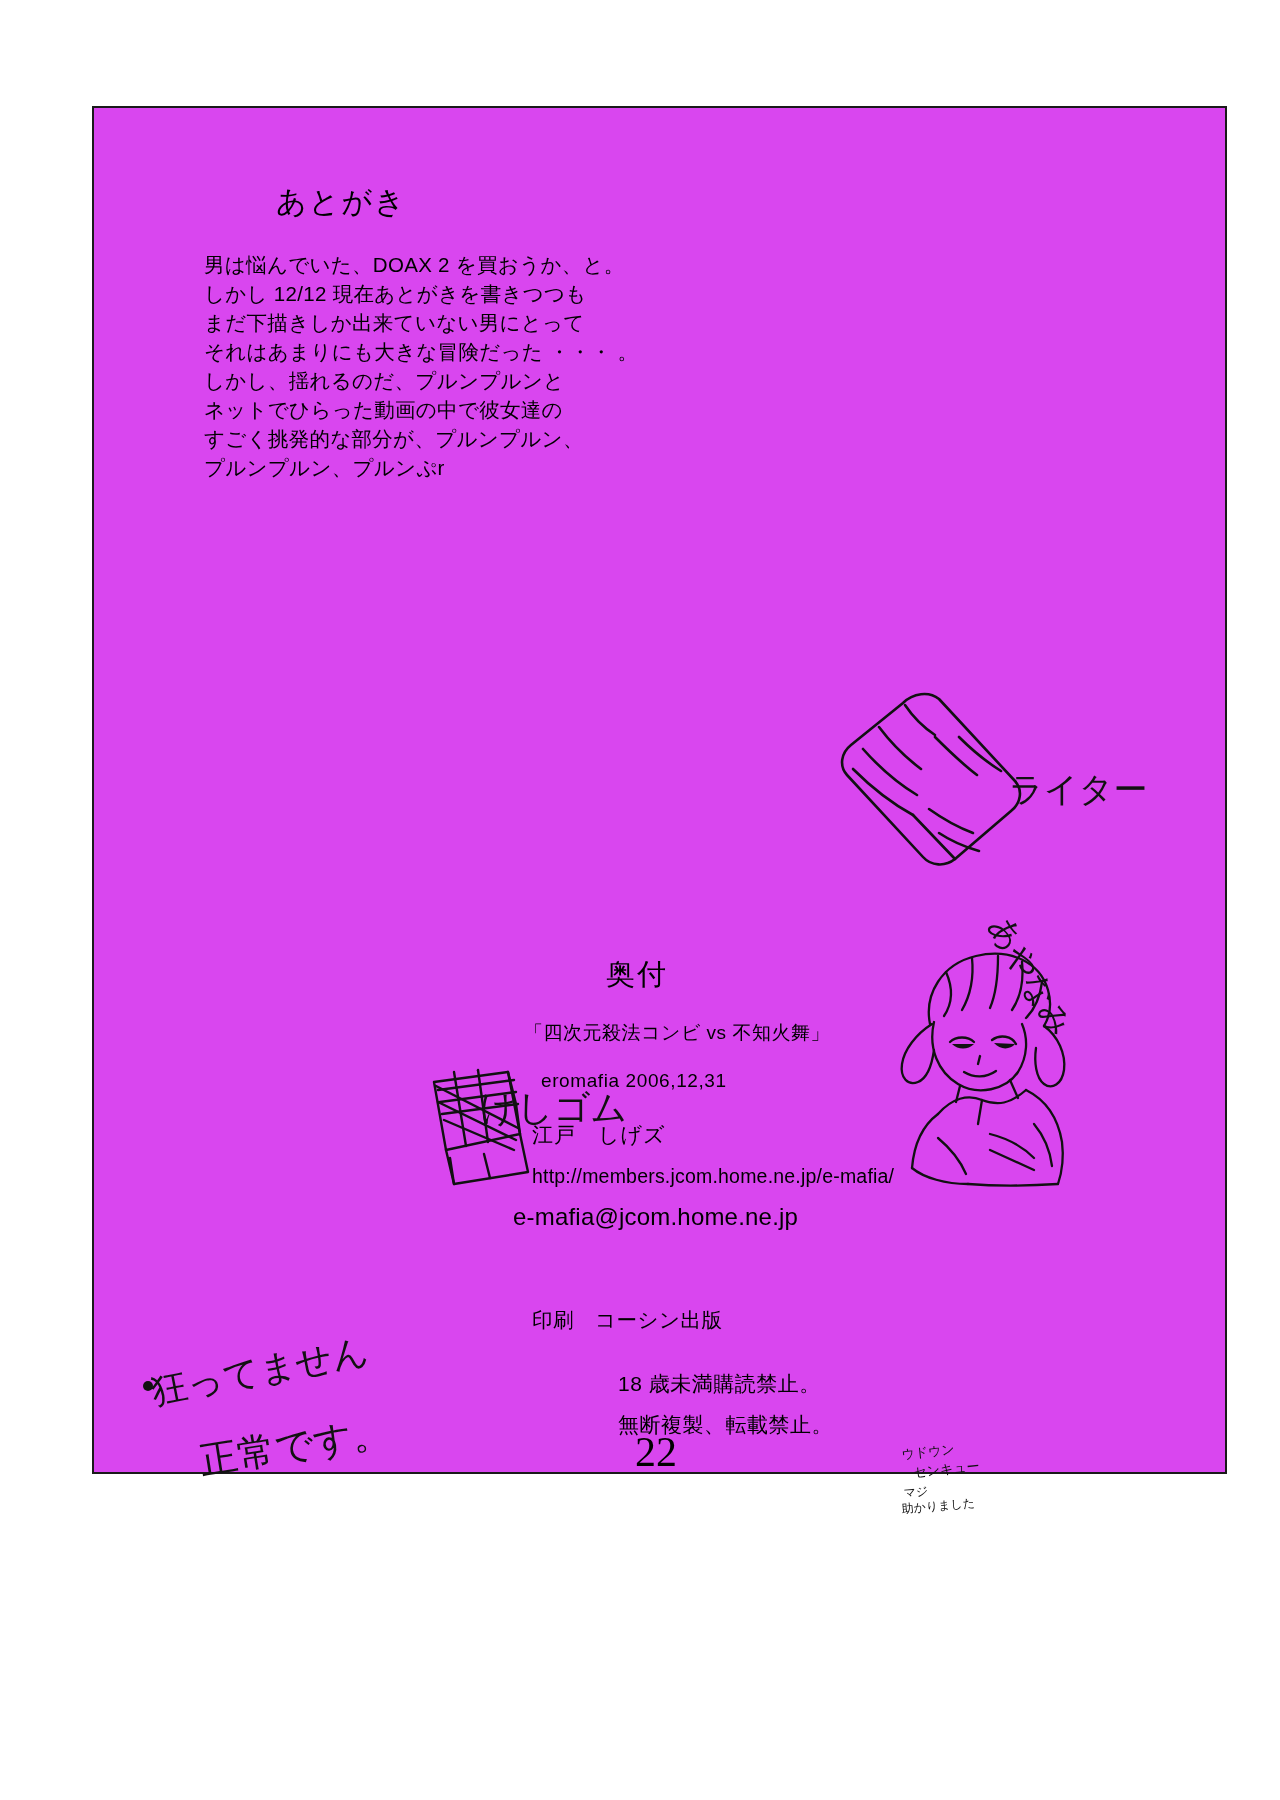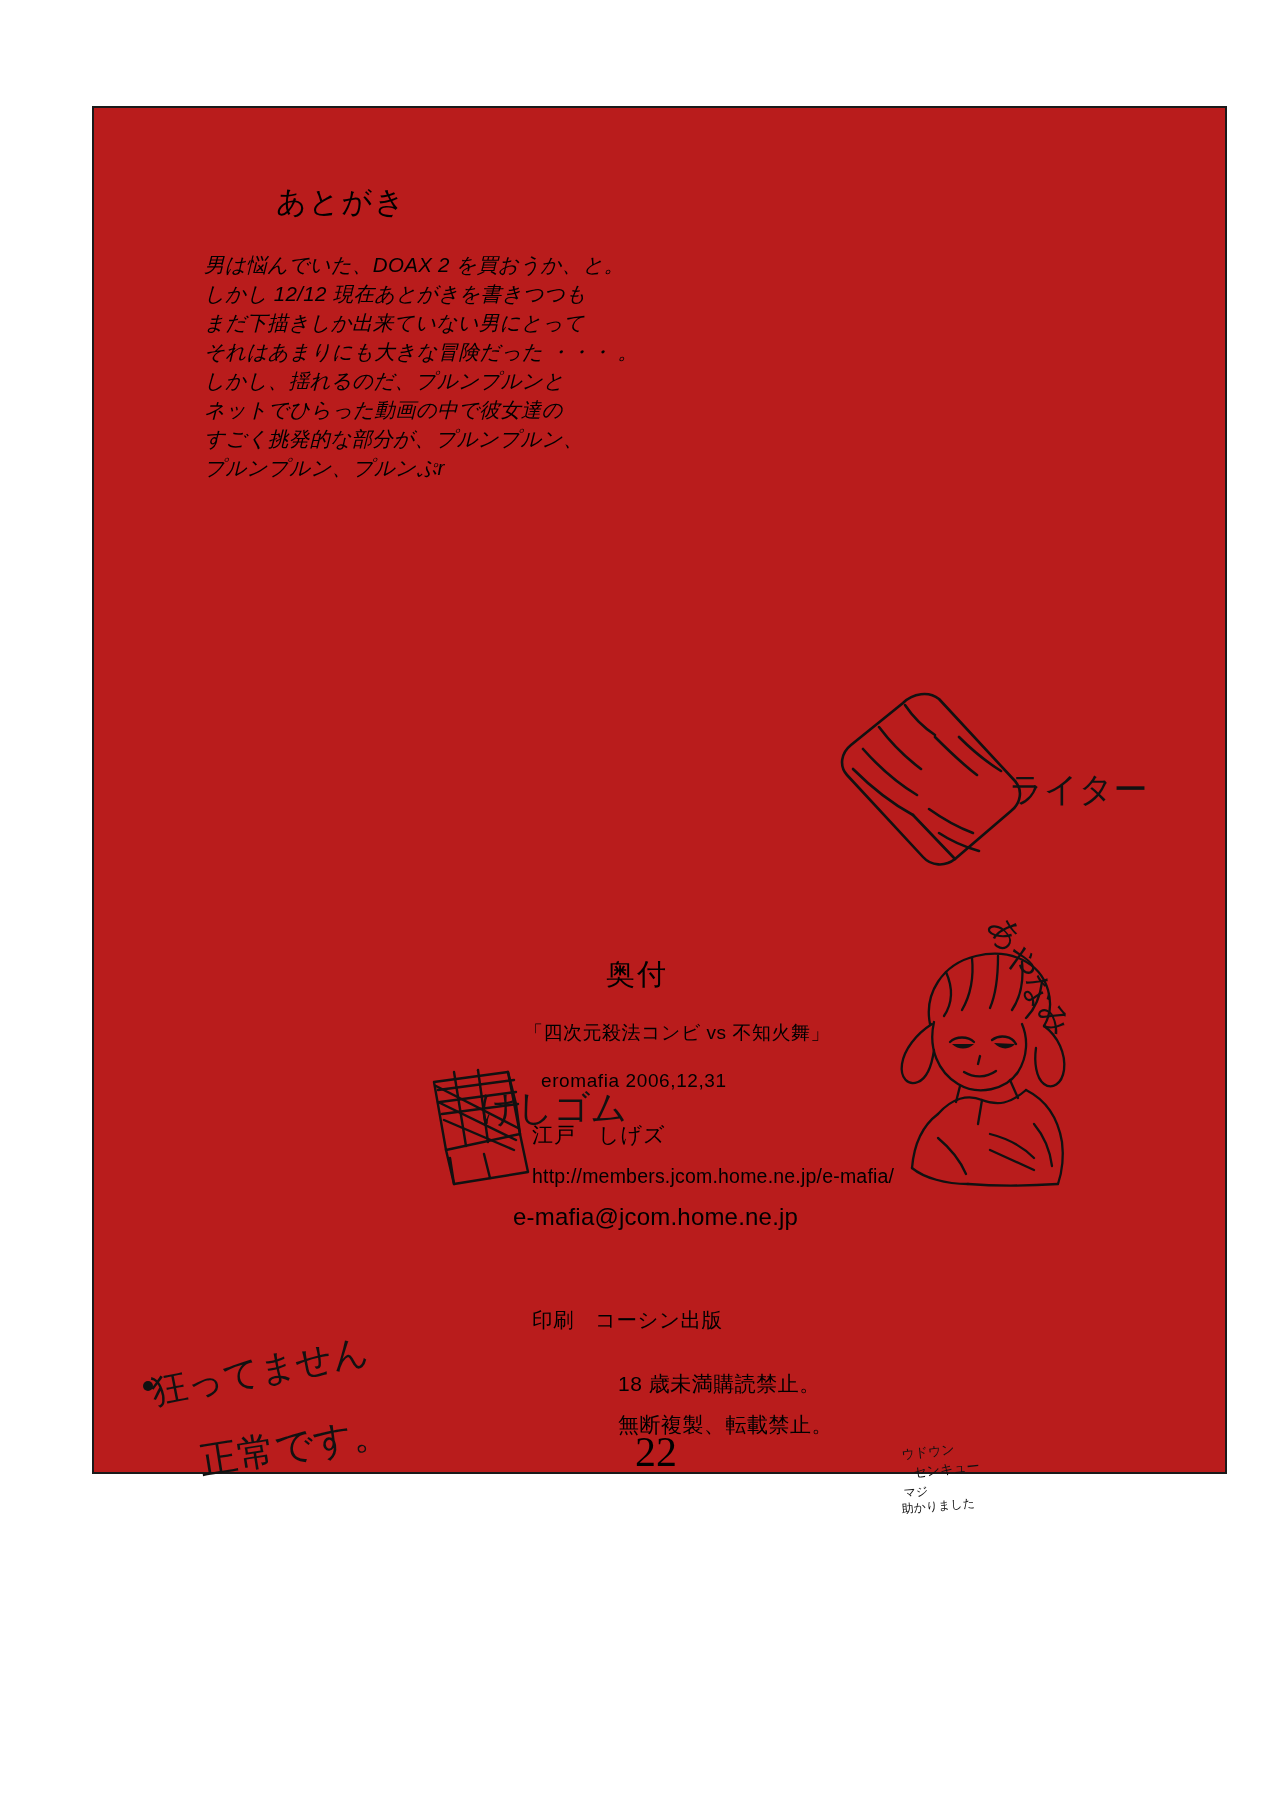--- a/index.html
+++ b/index.html
@@ -15,41 +15,40 @@
     color: #000000;
     overflow: hidden;
   }
   .page {
     position: absolute;
     left: 92px;
     top: 106px;
     width: 1135px;
     height: 1368px;
     border: 2px solid #1a1a1a;
-    background: #b91c1c;
+    background: #d946ef;
     box-sizing: border-box;
   }
   
   .afterword-title {
     position: absolute;
     left: 182px;
     top: 74px;
     font-size: 30px;
     letter-spacing: 2px;
     font-weight: 400;
   }
   .afterword-body {
     position: absolute;
     left: 110px;
     top: 142px;
     font-size: 20.5px;
     line-height: 29px;
     white-space: pre-line;
     letter-spacing: 0.3px;
-    font-style: italic;
   }
   
   .colophon-title {
     position: absolute;
     left: 512px;
     top: 847px;
     font-size: 29px;
     letter-spacing: 2px;
   }
   .colophon-book {

